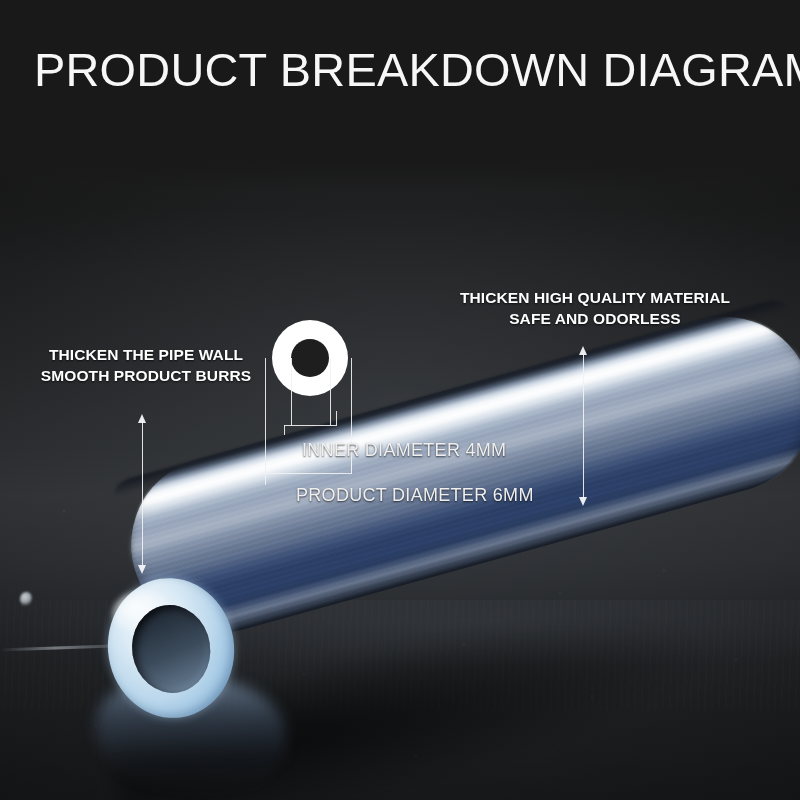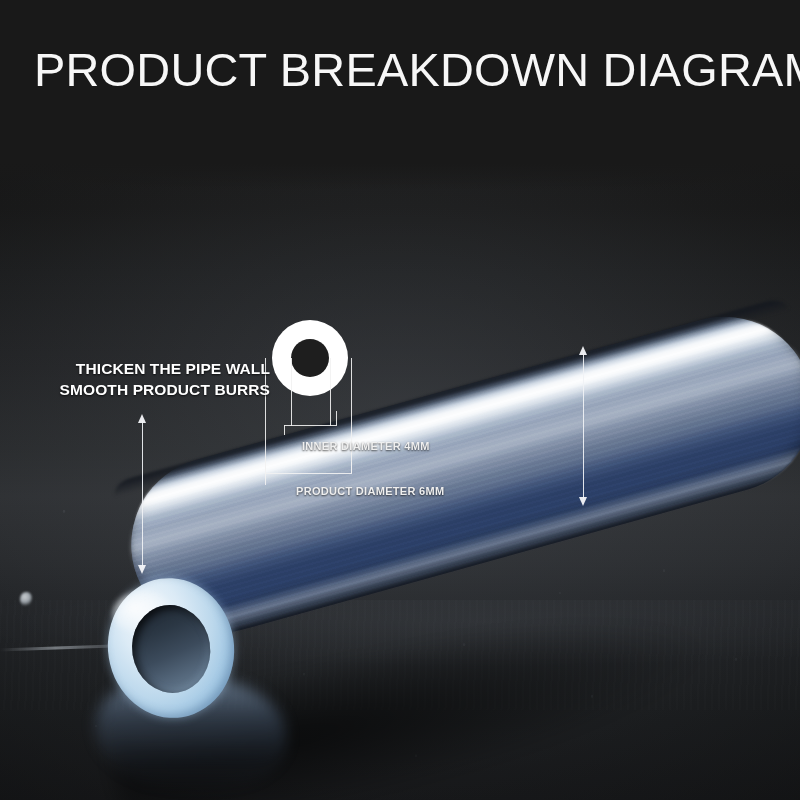--- a/index.html
+++ b/index.html
@@ -271,29 +271,29 @@
     text-shadow: 0 1px 2px rgba(0,0,0,.75);
   }
   .anno-right {
     left: 436px;
     top: 287px;
     width: 318px;
     text-align: center;
   }
   .anno-left {
     left: 22px;
-    top: 358px;
+    top: 344px;
     width: 248px;
-    text-align: right;
+    text-align: center;
   }
   .dim-label {
     position: absolute;
     color: #efefef;
-    font-weight: 700;
-    font-size: 11px;
+    font-weight: 400;
+    font-size: 18px;
     letter-spacing: .3px;
     white-space: nowrap;
     text-shadow: 0 1px 2px rgba(0,0,0,.7);
   }
   .dim-inner { left: 302px; top: 440px; }
   .dim-outer { left: 296px; top: 485px; }
 
   
   .ring {
     position: absolute;
@@ -412,19 +412,23 @@
   <div class="anno anno-left">
     <div>THICKEN THE PIPE WALL</div>
     <div>SMOOTH PRODUCT BURRS</div>
   </div>
   <div class="darrow" style="left:138px; top:414px; height:160px;">
     <div class="head up"></div>
     <div class="shaft"></div>
     <div class="head down"></div>
   </div>
 
+  <div class="anno anno-right">
+    <div>THICKEN HIGH QUALITY MATERIAL</div>
+    <div>SAFE AND ODORLESS</div>
+  </div>
   <div class="darrow" style="left:579px; top:346px; height:160px;">
     <div class="head up"></div>
     <div class="shaft"></div>
     <div class="head down"></div>
   </div>
 
 </div>
 
 </body></html>

